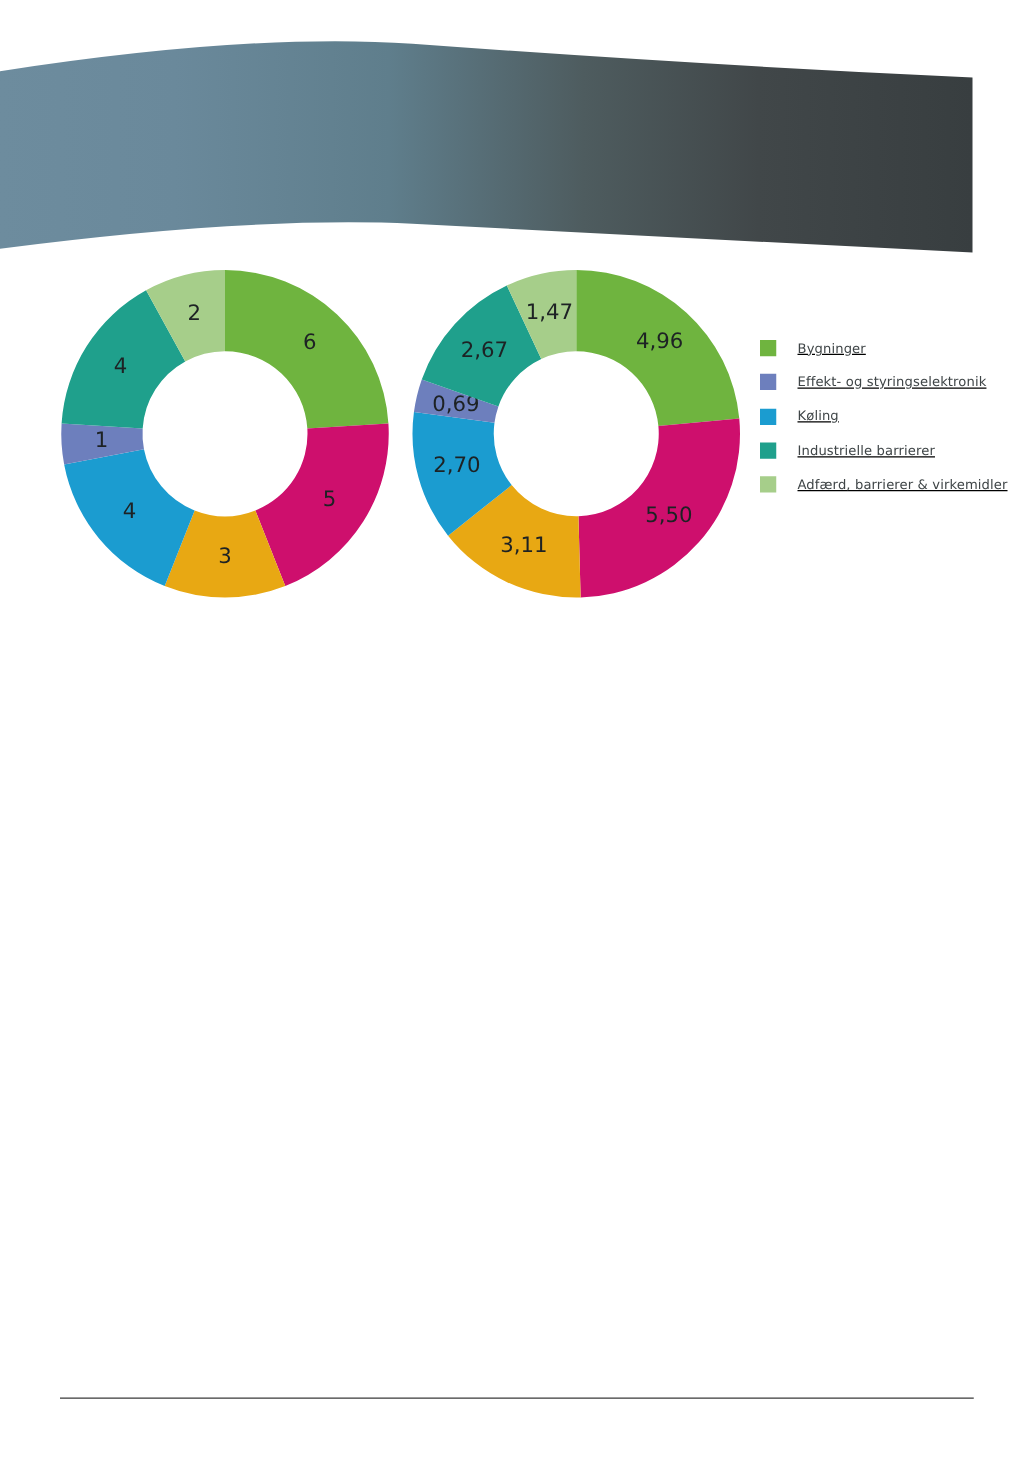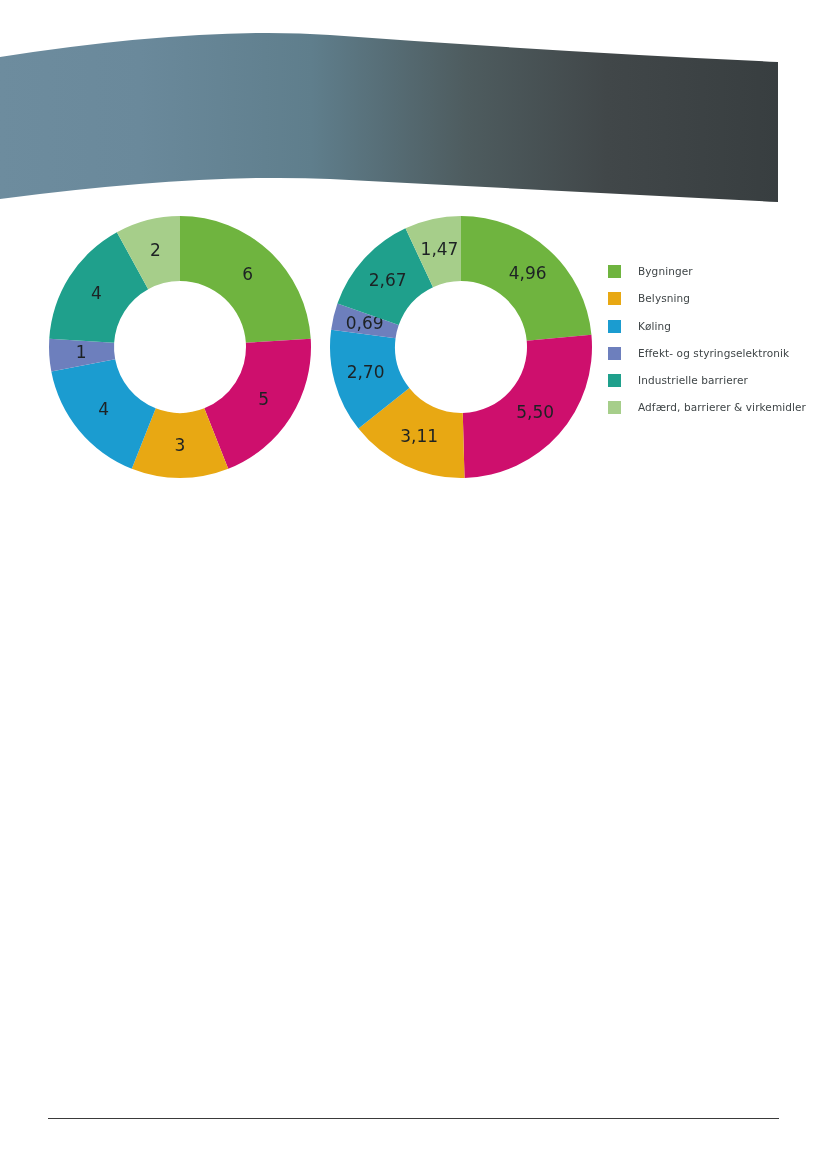--- a/index.html
+++ b/index.html
@@ -49,22 +49,23 @@
 
   
   #chart-legend {
     position: absolute;
     left: 608px;
     top: 265px;
     width: 215px;
   }
   .legend-item {
     display: flex;
-    align-items: flex-start;
+    align-items: center;
     height: 27.3px;
+    text-decoration: underline;
   }
   .legend-swatch {
     width: 13px;
     height: 13px;
     flex: 0 0 13px;
     margin-right: 17px;
   }
   .legend-label {
     font-family: "DejaVu Sans", "Liberation Sans", sans-serif;
     font-size: 10.5px;
@@ -140,30 +141,26 @@
       </svg>
   </div>
 </div>
 
 <div id="chart-legend">
     <div class="legend-item">
       <span class="legend-swatch" style="background: rgb(111, 180, 63);"></span>
       <span class="legend-label">Bygninger</span>
     </div>
     <div class="legend-item">
-      <span class="legend-swatch" style="background: rgb(232, 168, 19);"></span>
-      <span class="legend-label">Belysning</span>
+      <span class="legend-swatch" style="background: rgb(109, 127, 189);"></span>
+      <span class="legend-label">Effekt- og styringselektronik</span>
     </div>
     <div class="legend-item">
       <span class="legend-swatch" style="background: rgb(27, 156, 208);"></span>
       <span class="legend-label">Køling</span>
-    </div>
-    <div class="legend-item">
-      <span class="legend-swatch" style="background: rgb(109, 127, 189);"></span>
-      <span class="legend-label">Effekt- og styringselektronik</span>
     </div>
     <div class="legend-item">
       <span class="legend-swatch" style="background: rgb(31, 160, 140);"></span>
       <span class="legend-label">Industrielle barrierer</span>
     </div>
     <div class="legend-item">
       <span class="legend-swatch" style="background: rgb(166, 206, 138);"></span>
       <span class="legend-label">Adfærd, barrierer &amp; virkemidler</span>
     </div>
   </div>

